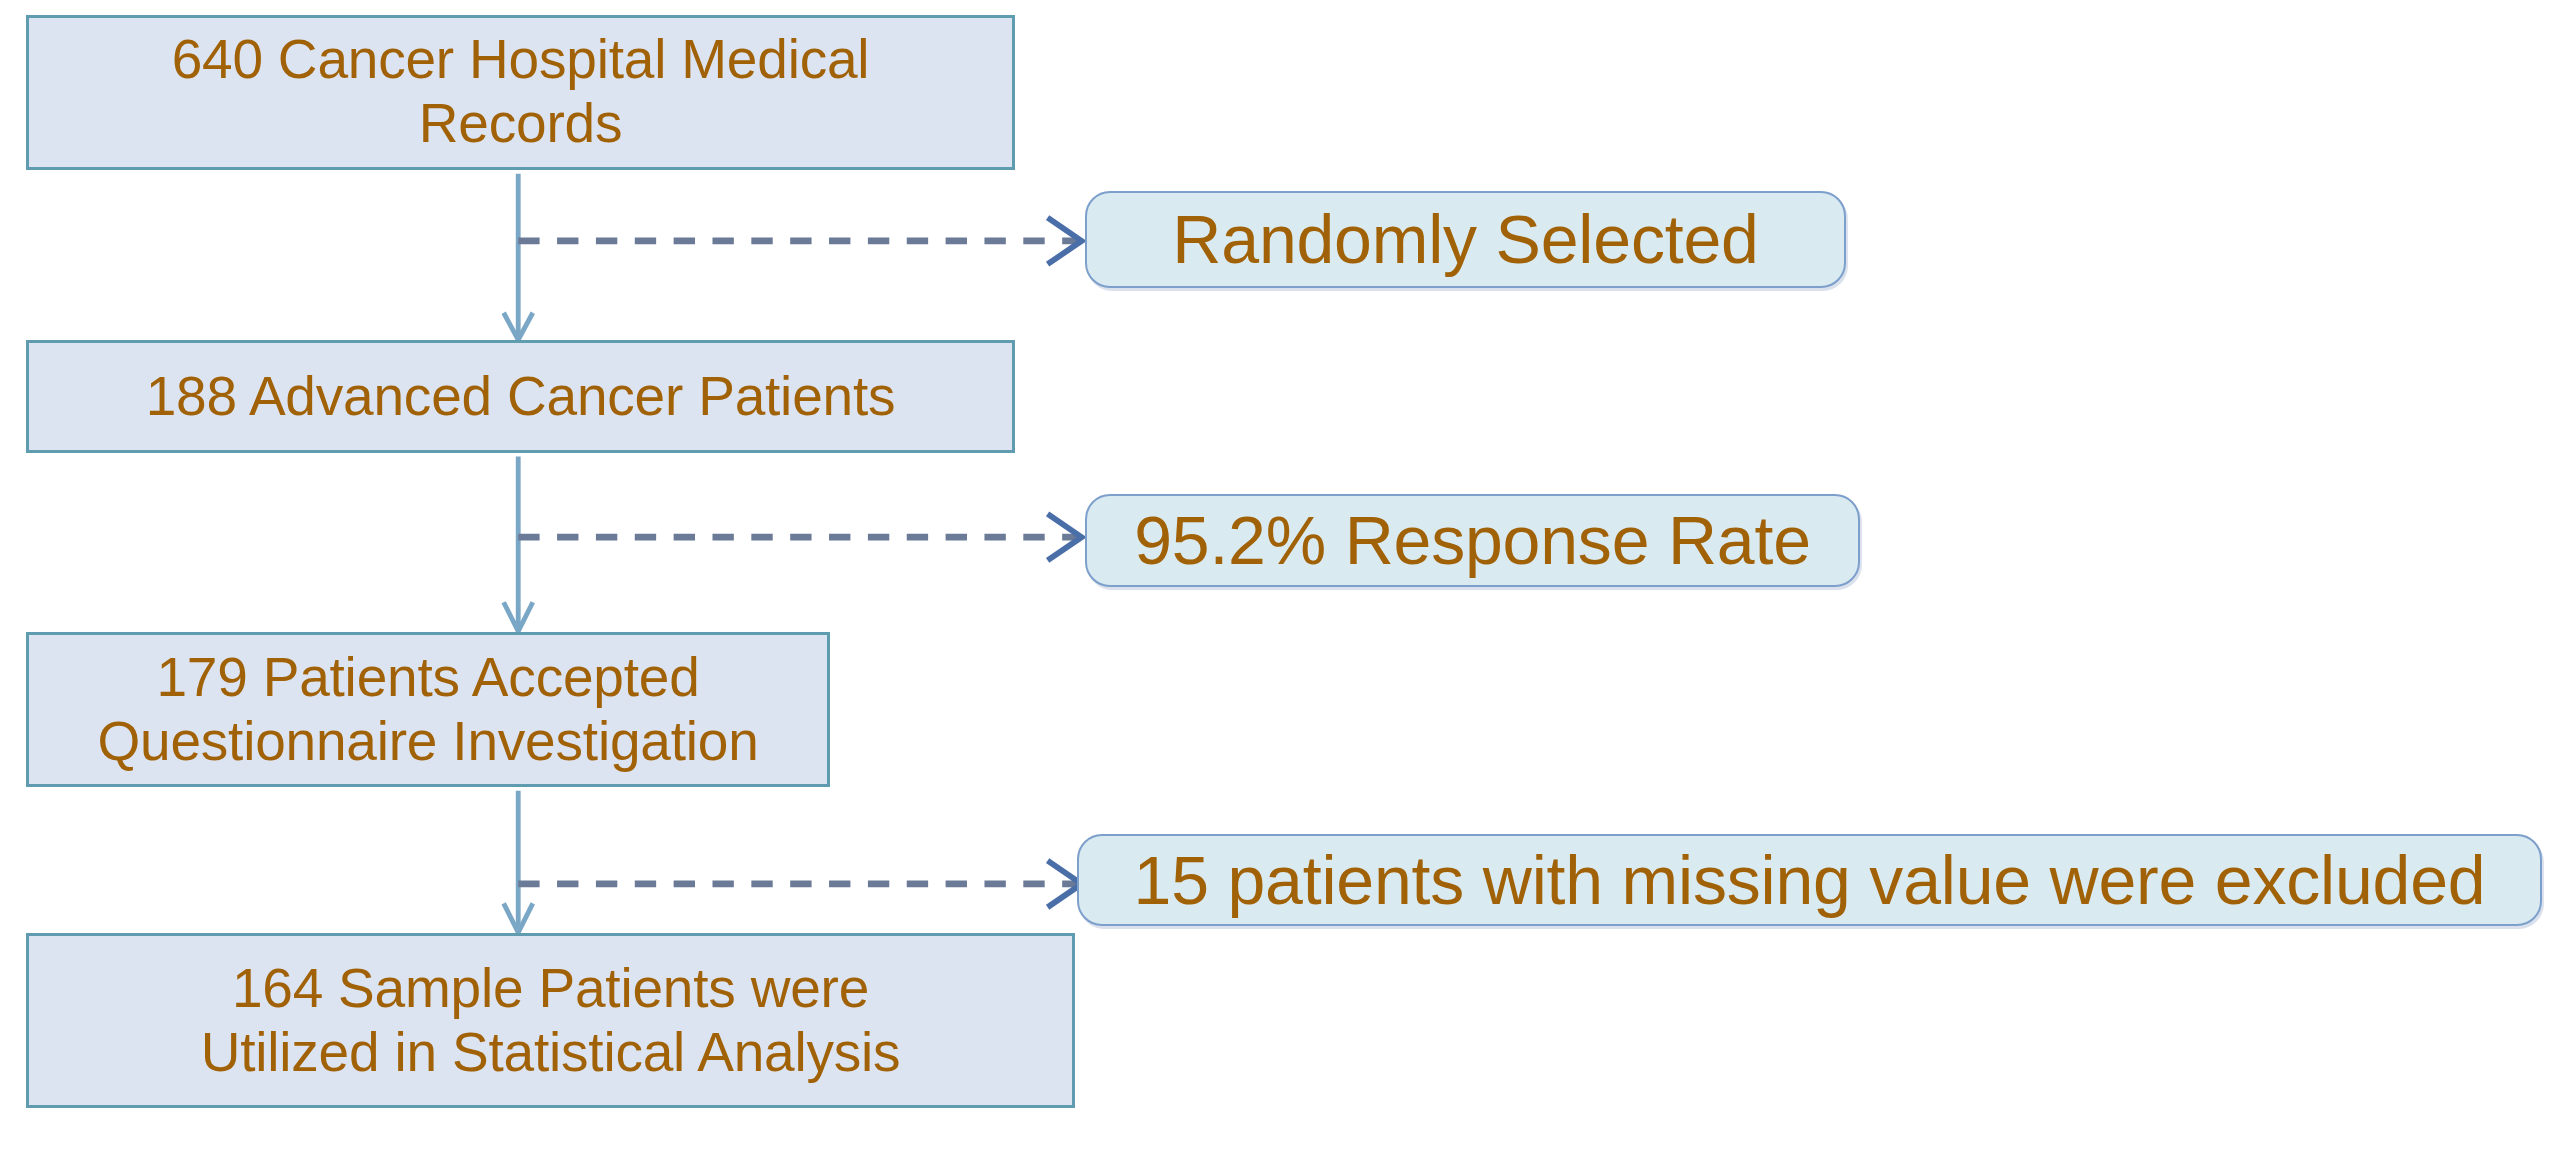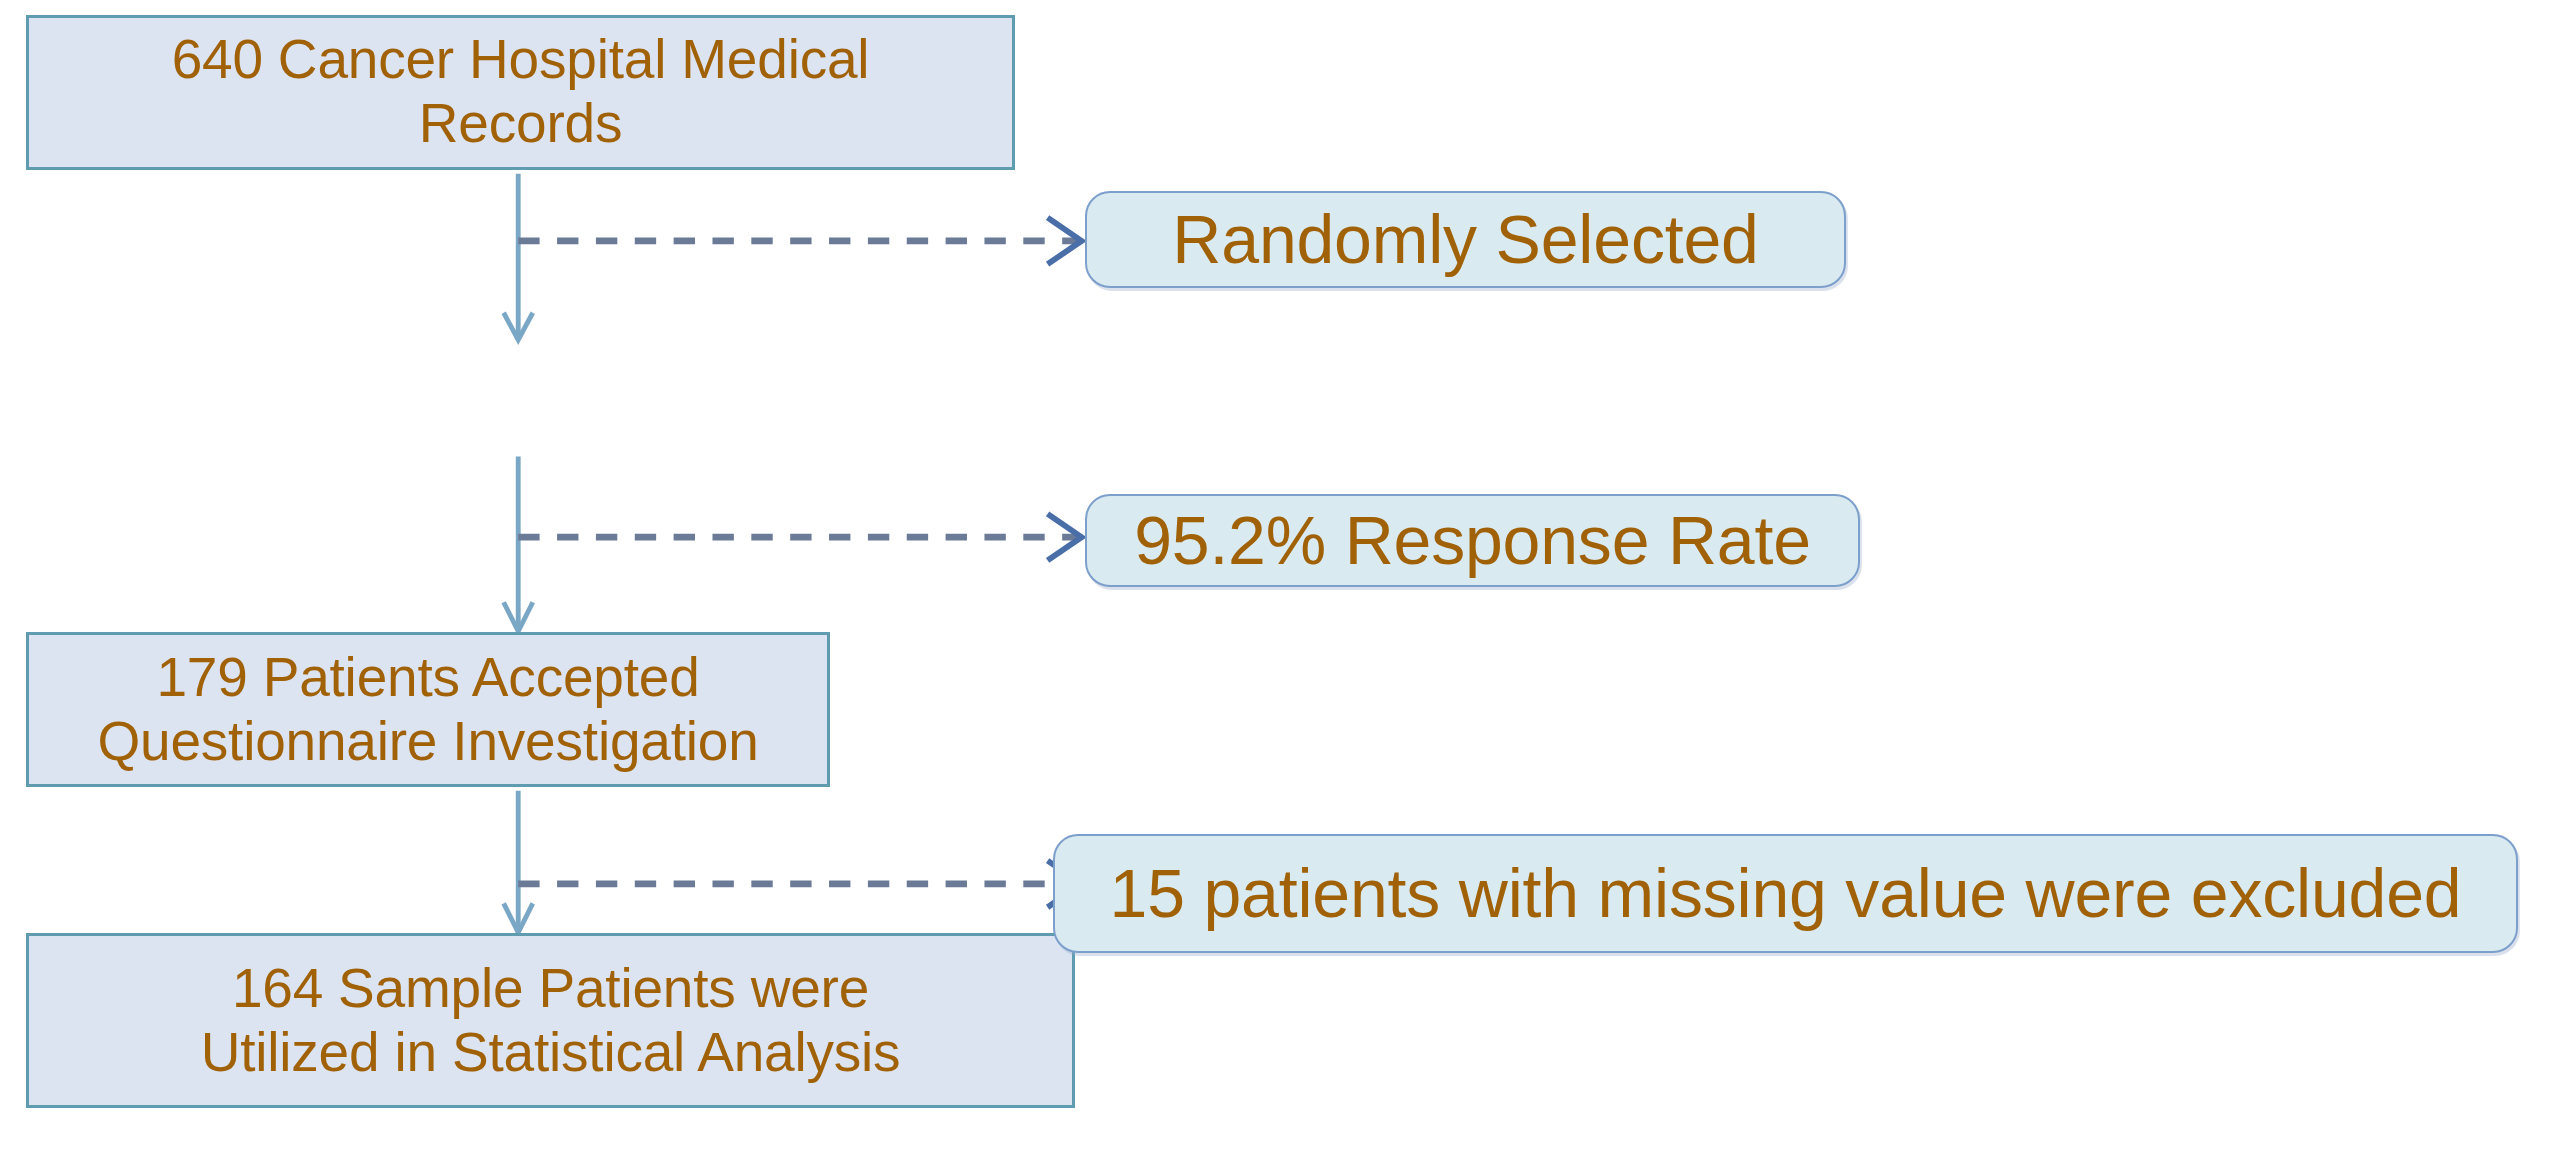--- a/index.html
+++ b/index.html
@@ -94,37 +94,40 @@
       <line x1="533" y1="910" x2="1108" y2="910" stroke="#6b7a96" stroke-width="7" stroke-dasharray="22 18"></line>
       <polyline points="1078,886 1113,910 1078,934" fill="none" stroke="#4a6ea8" stroke-width="6"></polyline>
     </g>
   </svg>
 
   <div class="node node-main" style="left:26px; top:14.6px; width:989px; height:155px;">
     <span class="node-text">640 Cancer Hospital Medical
 Records</span>
   </div>
 
+  <div class="node node-main" style="left:26px; top:340px; width:989px; height:113px;">
+    <span class="node-text">188 Advanced Cancer Patients</span>
+  </div>
 
   <div class="node node-main" style="left:26px; top:632px; width:804px; height:155px;">
     <span class="node-text">179 Patients Accepted
 Questionnaire Investigation</span>
   </div>
 
   <div class="node node-main" style="left:26px; top:933px; width:1049px; height:175px;">
     <span class="node-text">164 Sample Patients were
 Utilized in Statistical Analysis</span>
   </div>
 
   <div class="node node-side" style="left:1085px; top:191px; width:761px; height:97px;">
     <span class="node-text">Randomly Selected</span>
   </div>
 
   <div class="node node-side" style="left:1085px; top:494px; width:775px; height:93px;">
     <span class="node-text">95.2% Response Rate</span>
   </div>
 
-  <div class="node node-side" style="left:1053px; top:834px; width:1465px; height:119px;">
+  <div class="node node-side" style="left:1077px; top:834px; width:1465px; height:92px;">
     <span class="node-text">15 patients with missing value were excluded</span>
   </div>
 
 </div>
 
 
 </body></html>

